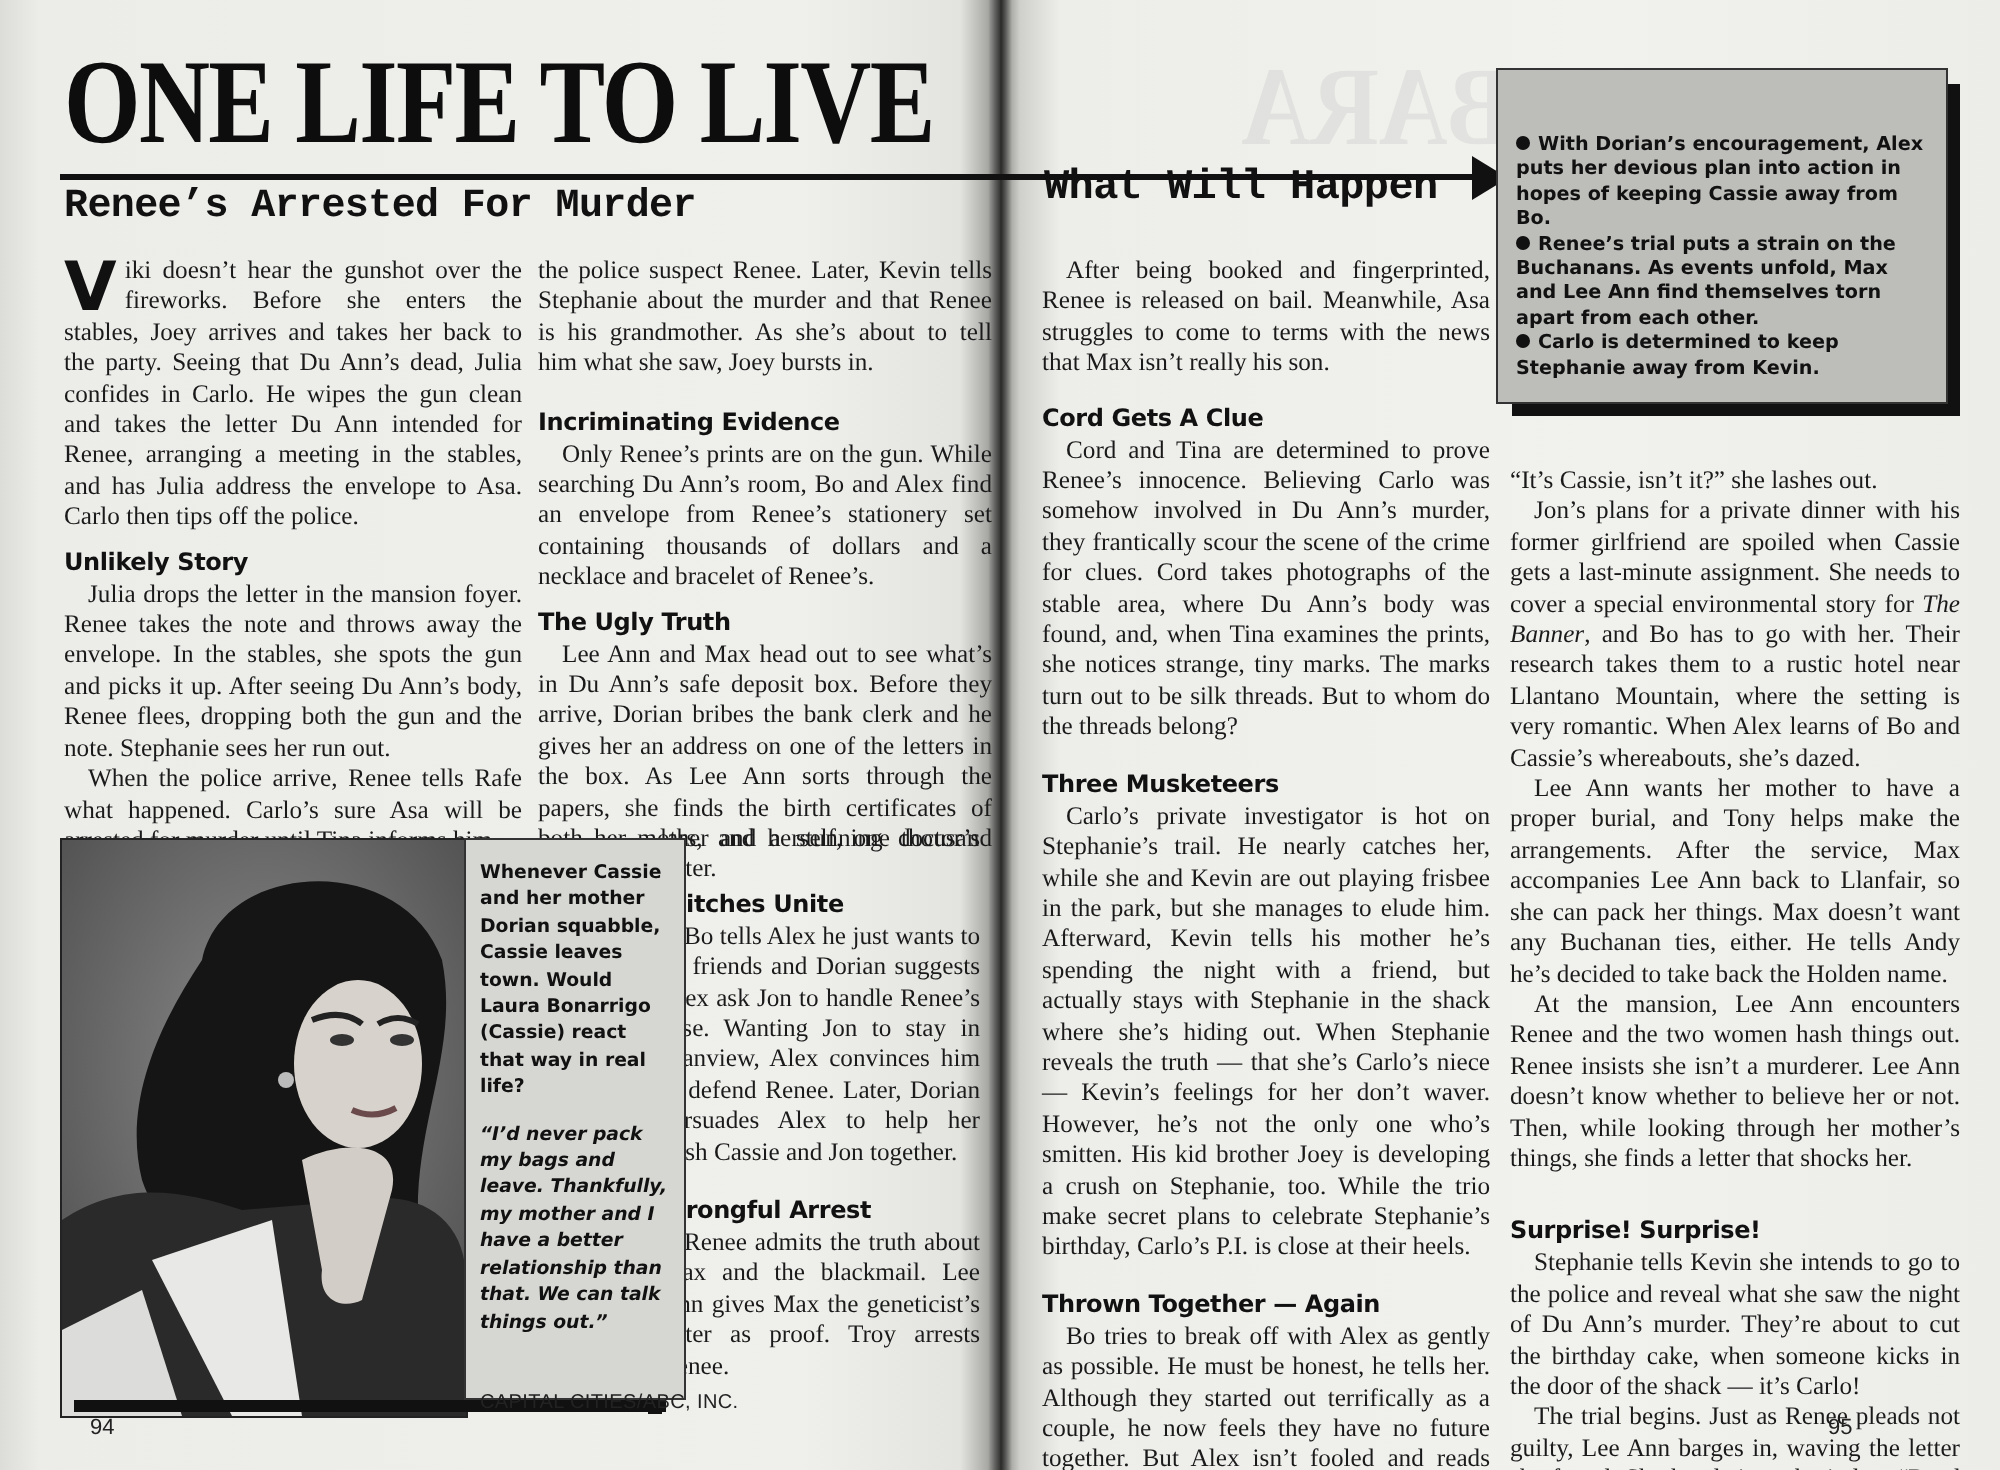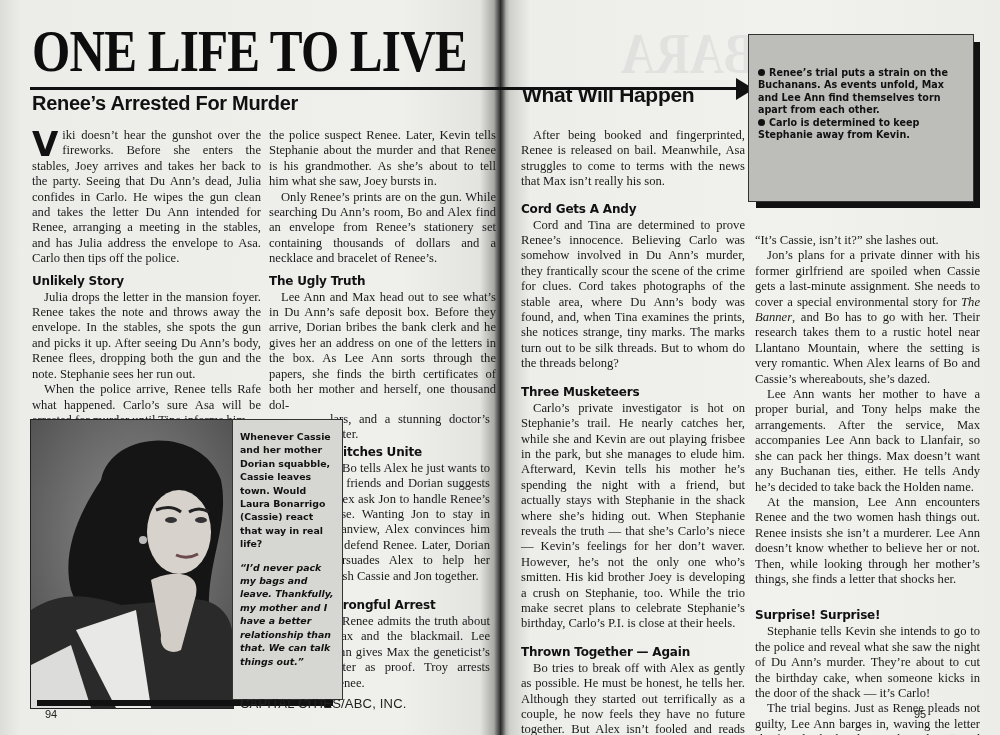--- a/index.html
+++ b/index.html
@@ -15,21 +15,21 @@
   .gutter { position:absolute; left:494px; top:0; width:12px; height:735px;
     background:linear-gradient(to right,rgba(0,0,0,0) 0%,rgba(0,0,0,.55) 45%,rgba(0,0,0,.65) 55%,rgba(0,0,0,0) 100%); }
 
   .masthead { position:absolute; left:32px; top:20px; font-family:"Liberation Serif",serif;
     font-weight:bold; font-size:60px; letter-spacing:-1px; transform:scaleX(.82); transform-origin:left top;
     line-height:62px; color:#0d0d0d; white-space:nowrap; }
   .rule { position:absolute; left:30px; top:87px; width:710px; height:3px; background:#111; }
   .arrow-head { position:absolute; left:736px; top:78px; width:0; height:0;
     border-top:11px solid transparent; border-bottom:11px solid transparent; border-left:18px solid #111; }
 
-  .section-title { position:absolute; font-family:Liberation Sans, sans-serif; font-weight:bold;
+  .section-title { position:absolute; font-family:Liberation Mono, monospace; font-weight:bold;
     color:#111; white-space:nowrap; letter-spacing:-.3px; }
   .title-left { left:32px; top:92px; font-size:20px; }
   .title-right { left:522px; top:83px; font-size:21px; }
 
   .col { position:absolute; font-size:12.6px; line-height:15.4px; text-align:justify; }
   .col p { margin:0; text-indent:12px; }
   .col p.noindent { text-indent:0; }
   .col h4 { margin:7px 0 1px 0; font-family:"DejaVu Sans","Liberation Sans",sans-serif; font-weight:bold; font-size:12px; line-height:15px; color:#111; letter-spacing:-.2px; }
   .dropcap { float:left; font-family:"DejaVu Sans","Liberation Sans",sans-serif; font-weight:bold; font-size:34px; line-height:28px; margin:2px 4px 0 0; color:#111; }
 
@@ -44,21 +44,21 @@
   .photo-shadow { position:absolute; left:37px; top:700px; width:296px; height:6px; background:#111; }
   .photo-svg { width:100%; height:100%; display:block; }
 
   .quote-box { position:absolute; left:232px; top:419px; width:111px; height:281px; background:#d6d6d2;
     border:1px solid #333; padding:10px 4px 0 7px; box-sizing:border-box;
     font-family:"DejaVu Sans","Liberation Sans",sans-serif; font-weight:bold; font-size:9.4px; line-height:13.4px; color:#111; }
   .quote-box-shadow { position:absolute; left:324px; top:425px; width:7px; height:282px; background:#111; }
   .quote-box p { margin:0 0 10px 0; }
   .quote-box em { font-style:italic; }
 
-  .credit { position:absolute; left:240px; top:696px; font-family:"Liberation Sans",sans-serif; font-size:13px; color:#222; letter-spacing:.2px; }
+  .credit { position:absolute; left:240px; top:696px; font-family:"Liberation Sans",sans-serif; font-size:10px; color:#222; letter-spacing:.2px; }
   .page-num { position:absolute; font-family:"Liberation Sans",sans-serif; font-size:11px; color:#222; }
   .pn-left { left:45px; top:708px; }
   .pn-right { left:914px; top:708px; }
 
   .callout { position:absolute; left:748px; top:34px; width:226px; height:168px; background:#bdbdba;
     border:1px solid #333; box-sizing:border-box; padding:32px 6px 0 9px;
     font-family:"DejaVu Sans","Liberation Sans",sans-serif; font-weight:bold; font-size:9.6px; line-height:12.4px; color:#111; }
   .callout-shadow { position:absolute; left:974px; top:42px; width:6px; height:166px; background:#111; }
   .callout-shadow-b { position:absolute; left:756px; top:202px; width:224px; height:6px; background:#111; }
   .callout .bullet { display:inline-block; width:7px; height:7px; border-radius:50%; background:#111; margin-right:4px; vertical-align:0; }
@@ -86,20 +86,21 @@
 
 <div class="col col-l1">
   <p class="noindent"><span class="dropcap">V</span><span>iki doesn’t hear the gunshot over the fireworks. Before she enters the stables, Joey arrives and takes her back to the party. Seeing that Du Ann’s dead, Julia confides in Carlo. He wipes the gun clean and takes the letter Du Ann intended for Renee, arranging a meeting in the stables, and has Julia address the envelope to Asa. Carlo then tips off the police.</span></p>
   <h4>Unlikely Story</h4>
   <p>Julia drops the letter in the mansion foyer. Renee takes the note and throws away the envelope. In the stables, she spots the gun and picks it up. After seeing Du Ann’s body, Renee flees, dropping both the gun and the note. Stephanie sees her run out.</p>
   <p>When the police arrive, Renee tells Rafe what happened. Carlo’s sure Asa will be arrested for murder until Tina informs him</p>
 </div>
 
 <div class="col col-l2">
   <p class="noindent">the police suspect Renee. Later, Kevin tells Stephanie about the murder and that Renee is his grandmother. As she’s about to tell him what she saw, Joey bursts in.</p>
+  <h4 style="margin-top:14px">Incriminating Evidence</h4>
   <p>Only Renee’s prints are on the gun. While searching Du Ann’s room, Bo and Alex find an envelope from Renee’s stationery set containing thousands of dollars and a necklace and bracelet of Renee’s.</p>
   <h4>The Ugly Truth</h4>
   <p>Lee Ann and Max head out to see what’s in Du Ann’s safe deposit box. Before they arrive, Dorian bribes the bank clerk and he gives her an address on one of the letters in the box. As Lee Ann sorts through the papers, she finds the birth certificates of both her mother and herself, one thousand dol-</p>
 </div>
 
 <div class="col col-l3">
   <p class="noindent">lars, and a stunning doctor’s letter.</p>
   <h4 style="margin-top:2px">Witches Unite</h4>
   <p>Bo tells Alex he just wants to be friends and Dorian suggests Alex ask Jon to handle Renee’s case. Wanting Jon to stay in Llanview, Alex convinces him to defend Renee. Later, Dorian persuades Alex to help her push Cassie and Jon together.</p>
   <h4 style="margin-top:14px">Wrongful Arrest</h4>
@@ -142,27 +143,28 @@
   <p>Whenever Cassie and her mother Dorian squabble, Cassie leaves town. Would Laura Bonarrigo (Cassie) react that way in real life?</p>
   <p><em>“I’d never pack my bags and leave. Thankfully, my mother and I have a better relationship than that. We can talk things out.”</em></p>
 </div>
 
 <div class="credit">CAPITAL CITIES/ABC, INC.</div>
 <div class="page-num pn-left">94</div>
 
 <div class="callout-shadow"></div>
 <div class="callout-shadow-b"></div>
 <div class="callout">
+  <p><span class="bullet"></span><span>With Dorian’s encouragement, Alex puts her devious plan into action in hopes of keeping Cassie away from Bo.</span></p>
   <p><span class="bullet"></span><span>Renee’s trial puts a strain on the Buchanans. As events unfold, Max and Lee Ann find themselves torn apart from each other.</span></p>
   <p><span class="bullet"></span><span>Carlo is determined to keep Stephanie away from Kevin.</span></p>
 </div>
 
 <div class="col col-r1">
   <p>After being booked and fingerprinted, Renee is released on bail. Meanwhile, Asa struggles to come to terms with the news that Max isn’t really his son.</p>
-  <h4 style="margin-top:12px">Cord Gets A Andy</h4>
+  <h4 style="margin-top:12px">Cord Gets A Clue</h4>
   <p>Cord and Tina are determined to prove Renee’s innocence. Believing Carlo was somehow involved in Du Ann’s murder, they frantically scour the scene of the crime for clues. Cord takes photographs of the stable area, where Du Ann’s body was found, and, when Tina examines the prints, she notices strange, tiny marks. The marks turn out to be silk threads. But to whom do the threads belong?</p>
   <h4 style="margin-top:13px">Three Musketeers</h4>
   <p>Carlo’s private investigator is hot on Stephanie’s trail. He nearly catches her, while she and Kevin are out playing frisbee in the park, but she manages to elude him. Afterward, Kevin tells his mother he’s spending the night with a friend, but actually stays with Stephanie in the shack where she’s hiding out. When Stephanie reveals the truth — that she’s Carlo’s niece — Kevin’s feelings for her don’t waver. However, he’s not the only one who’s smitten. His kid brother Joey is developing a crush on Stephanie, too. While the trio make secret plans to celebrate Stephanie’s birthday, Carlo’s P.I. is close at their heels.</p>
   <h4 style="margin-top:13px">Thrown Together — Again</h4>
   <p>Bo tries to break off with Alex as gently as possible. He must be honest, he tells her. Although they started out terrifically as a couple, he now feels they have no future together. But Alex isn’t fooled and reads more into the rejection than just goodbye.</p>
 </div>
 
 <div class="col col-r2">
   <p class="noindent">“It’s Cassie, isn’t it?” she lashes out.</p>
   <p><span>Jon’s plans for a private dinner with his former girlfriend are spoiled when Cassie gets a last-minute assignment. She needs to cover a special environmental story for </span><i class="title-italic">The Banner</i><span>, and Bo has to go with her. Their research takes them to a rustic hotel near Llantano Mountain, where the setting is very romantic. When Alex learns of Bo and Cassie’s whereabouts, she’s dazed.</span></p>

